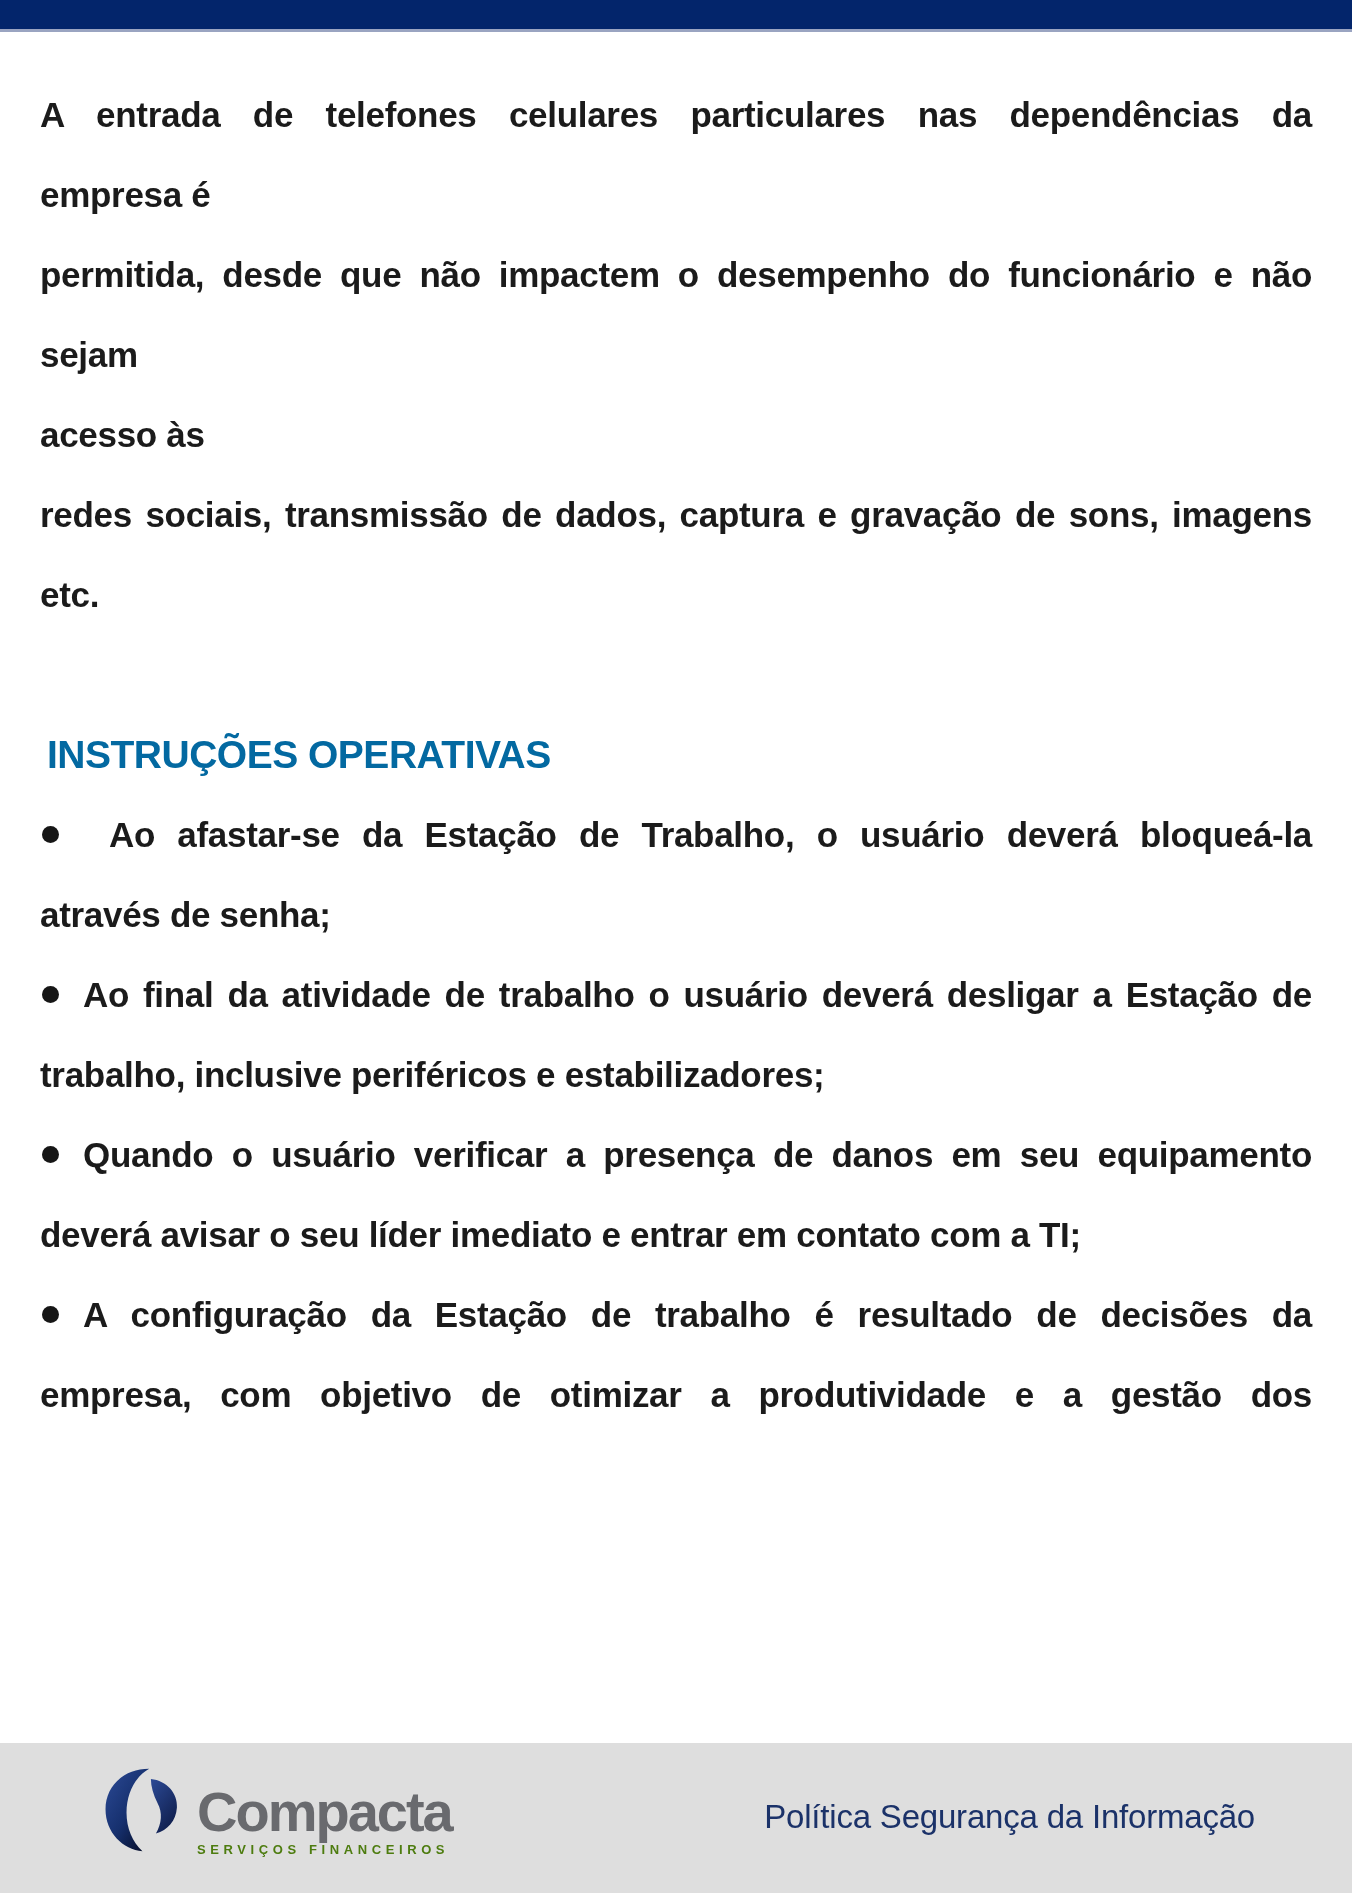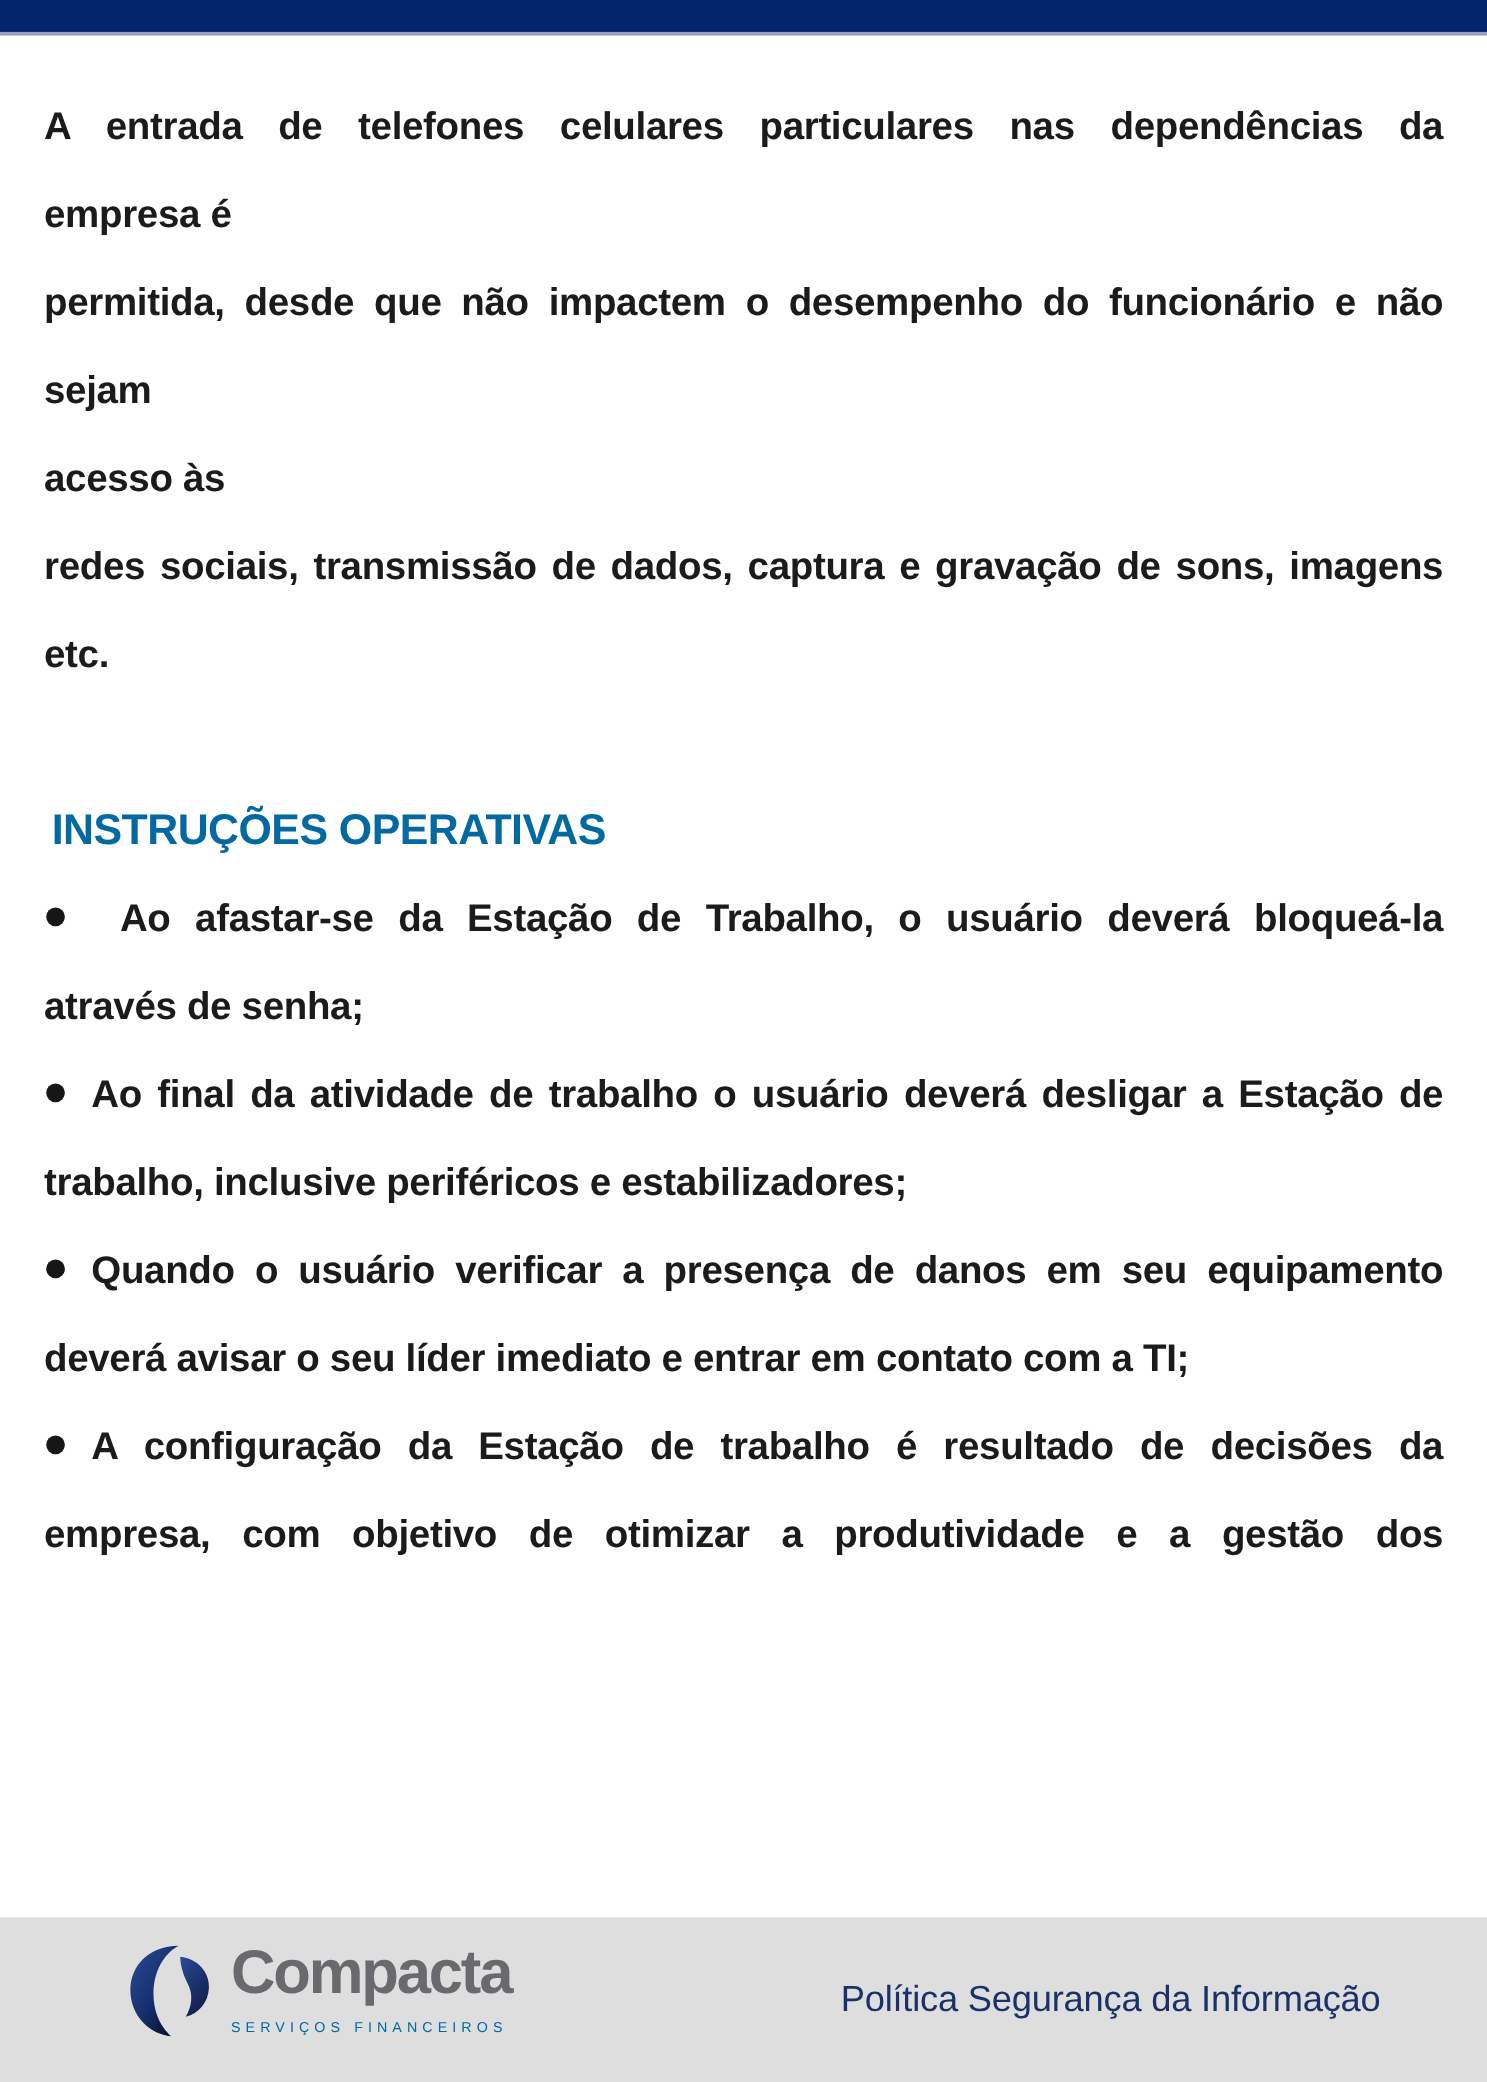--- a/index.html
+++ b/index.html
@@ -54,40 +54,40 @@
     color: #0369a1;
   }
   .footer {
     position: absolute;
     left: 0; bottom: 0;
     width: 100%; height: 150px;
     background: #dedede;
   }
   .logo {
     position: absolute;
-    left: 116px; top: 20px;
+    left: 103px; top: 20px;
     display: flex;
-    align-items: flex-start;
+    align-items: flex-end;
   }
   .logo-mark { width: 84px; height: 94px; flex: 0 0 auto; }
   .logo-textcol { margin-left: 10px; padding-top: 6px; }
   .logo-word {
     font-size: 56px;
     font-weight: bold;
     letter-spacing: -2px;
     color: #696a6e;
     line-height: 48px;
     height: 52px;
   }
   .logo-sub {
     font-size: 13px;
-    font-weight: normal;
+    font-weight: bold;
     letter-spacing: 4.6px;
-    color: #0369a1;
-    margin-top: 14px;
+    color: #4d7c0f;
+    margin-top: 2px;
   }
   .doc-title {
     position: absolute;
     right: 97px; top: 55px;
     font-size: 33px;
     letter-spacing: -0.2px;
     color: #1b3269;
   }
 </style>
 </head>

